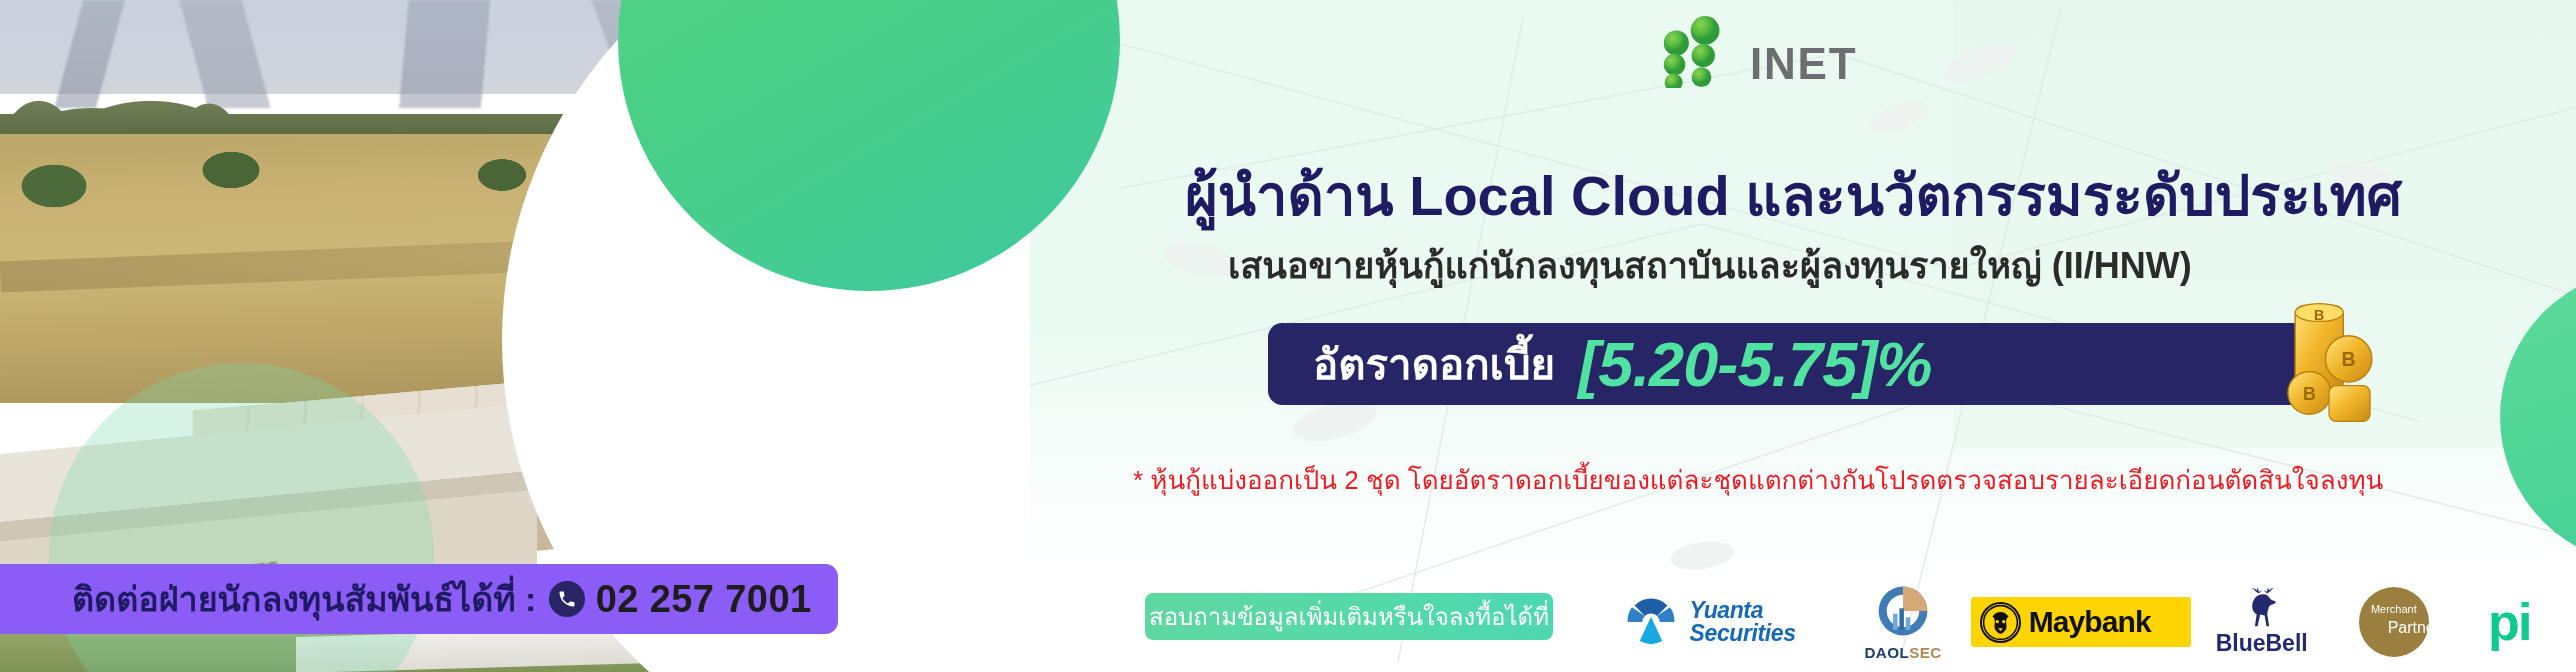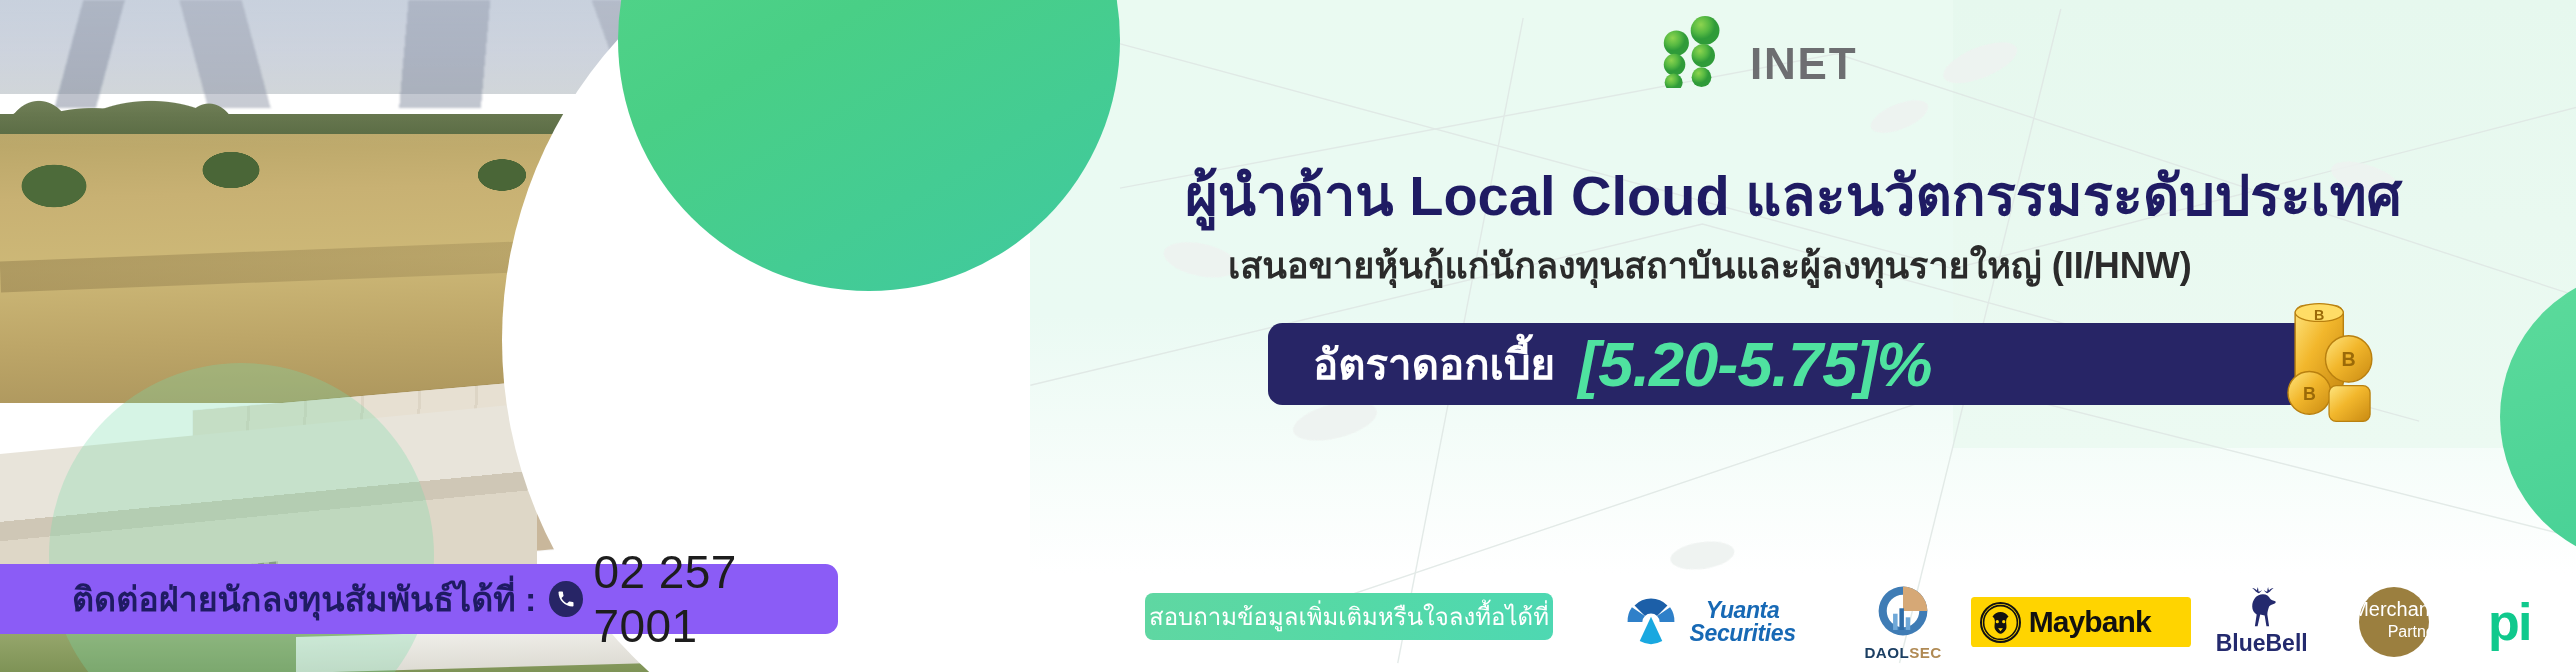--- a/index.html
+++ b/index.html
@@ -133,26 +133,26 @@
         display:flex; align-items:center; justify-content:center;
         color:#ffffff; font-size:24px; font-weight:400; }
 
   
   .contact{ position:absolute; left:0px; top:564px; width:838px; height:70px;
             background:#8b5cf6; border-radius:0 12.5px 12.5px 0;
             display:flex; align-items:center; }
   .contact-text{ margin-left:72px; font-size:34px; font-weight:700; color:#1f1b63; white-space:nowrap; }
   .phone-ic{ width:36px; height:36px; border-radius:50%; background:#272566;
              display:inline-flex; align-items:center; justify-content:center; margin:0 10.8px 0 12.5px; }
-  .phone-num{ font-size:46px; font-weight:400; color:#1d1d1d; letter-spacing:0.4px; }
+  .phone-num{ font-size:38px; font-weight:700; color:#1d1d1d; letter-spacing:0.4px; }
 
   
   .partners{ position:absolute; left:1586px; top:581px; width:977px; height:82px;
              display:flex; align-items:center; gap:0px; }
-  .plogo{ display:flex; align-items:center; justify-content:center; height:82px;text-align:center; }
+  .plogo{ display:flex; align-items:center; justify-content:center; height:82px; }
 
   .yuanta{ width:269px; display:flex; align-items:center; gap:12.5px; }
   .yuanta-mark{ width:52px; height:52px; position:relative; }
   .yuanta-txt{ line-height:.98; }
   .yuanta-txt span{ display:block; color:#1769b5; font-weight:700; font-style:italic; font-size:23px; letter-spacing:-0.4px; }
 
   .daol{ width:148px; text-align:center; }
   .daol-mark{ width:56px; height:56px; margin:0 auto; position:relative; }
   .daol-txt{ margin-top:2.7px; font-size:15.2px; font-weight:700; color:#1c3f63; letter-spacing:0.4px; }
   .daol-txt em{ font-style:normal; color:#b08a54; }
@@ -162,21 +162,21 @@
   .tiger{ width:41px; height:41px; border-radius:50%; border:2.7px solid #111; position:relative; background:#ffd400; }
   .maybank-txt{ font-size:30px; font-weight:700; color:#111; letter-spacing:-0.9px; }
 
   .bluebell{ width:152px; text-align:center; }
   .bb-mark{ height:41px; display:flex; align-items:center; justify-content:center; }
   .bb-txt{ font-size:23px; font-weight:700; color:#242a6e; margin-top:1.8px; }
 
   .merchant{ width:134px; display:flex; align-items:center; justify-content:center; }
   .mp-circ{ width:70px; height:70px; border-radius:50%; background:#9b7f3f;
             display:flex; flex-direction:column; align-items:center; justify-content:center; color:#fff; }
-  .mp-circ b{ font-size:20px; font-weight:400; line-height:1; }
+  .mp-circ b{ font-size:11px; font-weight:400; line-height:1; }
   .mp-circ i{ font-size:16px; font-style:normal; line-height:1.6;margin-left:48px; }
 
   .pi{ width:116px; display:flex; align-items:center; justify-content:center;
        font-size:52px; font-weight:700; color:#10c98d; letter-spacing:-1.8px; }
 </style>
 </head>
 <body>
 
 <div class="banner">
 
@@ -271,20 +271,21 @@
         <text x="63" y="22" font-size="16" font-weight="700" fill="#9b6a08" text-anchor="middle">B</text>
         <circle cx="96" cy="66" r="26" fill="url(#cg)" stroke="#b9800f" stroke-width="1.6"></circle>
         <text x="96" y="74" font-size="22" font-weight="700" fill="#9b6a08" text-anchor="middle">B</text>
         <circle cx="52" cy="104" r="24" fill="url(#cg)" stroke="#b9800f" stroke-width="1.6"></circle>
         <text x="52" y="112" font-size="20" font-weight="700" fill="#9b6a08" text-anchor="middle">B</text>
         <rect x="74" y="96" width="46" height="40" rx="8" fill="url(#cg)" stroke="#b9800f" stroke-width="1.4"></rect>
       </g>
     </svg>
   </div>
 
+  <div class="disclaimer">* หุ้นกู้แบ่งออกเป็น 2 ชุด โดยอัตราดอกเบี้ยของแต่ละชุดแตกต่างกันโปรดตรวจสอบรายละเอียดก่อนตัดสินใจลงทุน</div>
 
 
   <div class="cta">
     <span>สอบถามข้อมูลเพิ่มเติมหรืนใจลงทื้อได้ที่</span>
   </div>
 
   <div class="contact">
     <span class="contact-text">ติดต่อฝ่ายนักลงทุนสัมพันธ์ได้ที่ :</span>
     <span class="phone-ic">
       <svg width="20" height="20" viewBox="0 0 24 24" fill="#fff">

